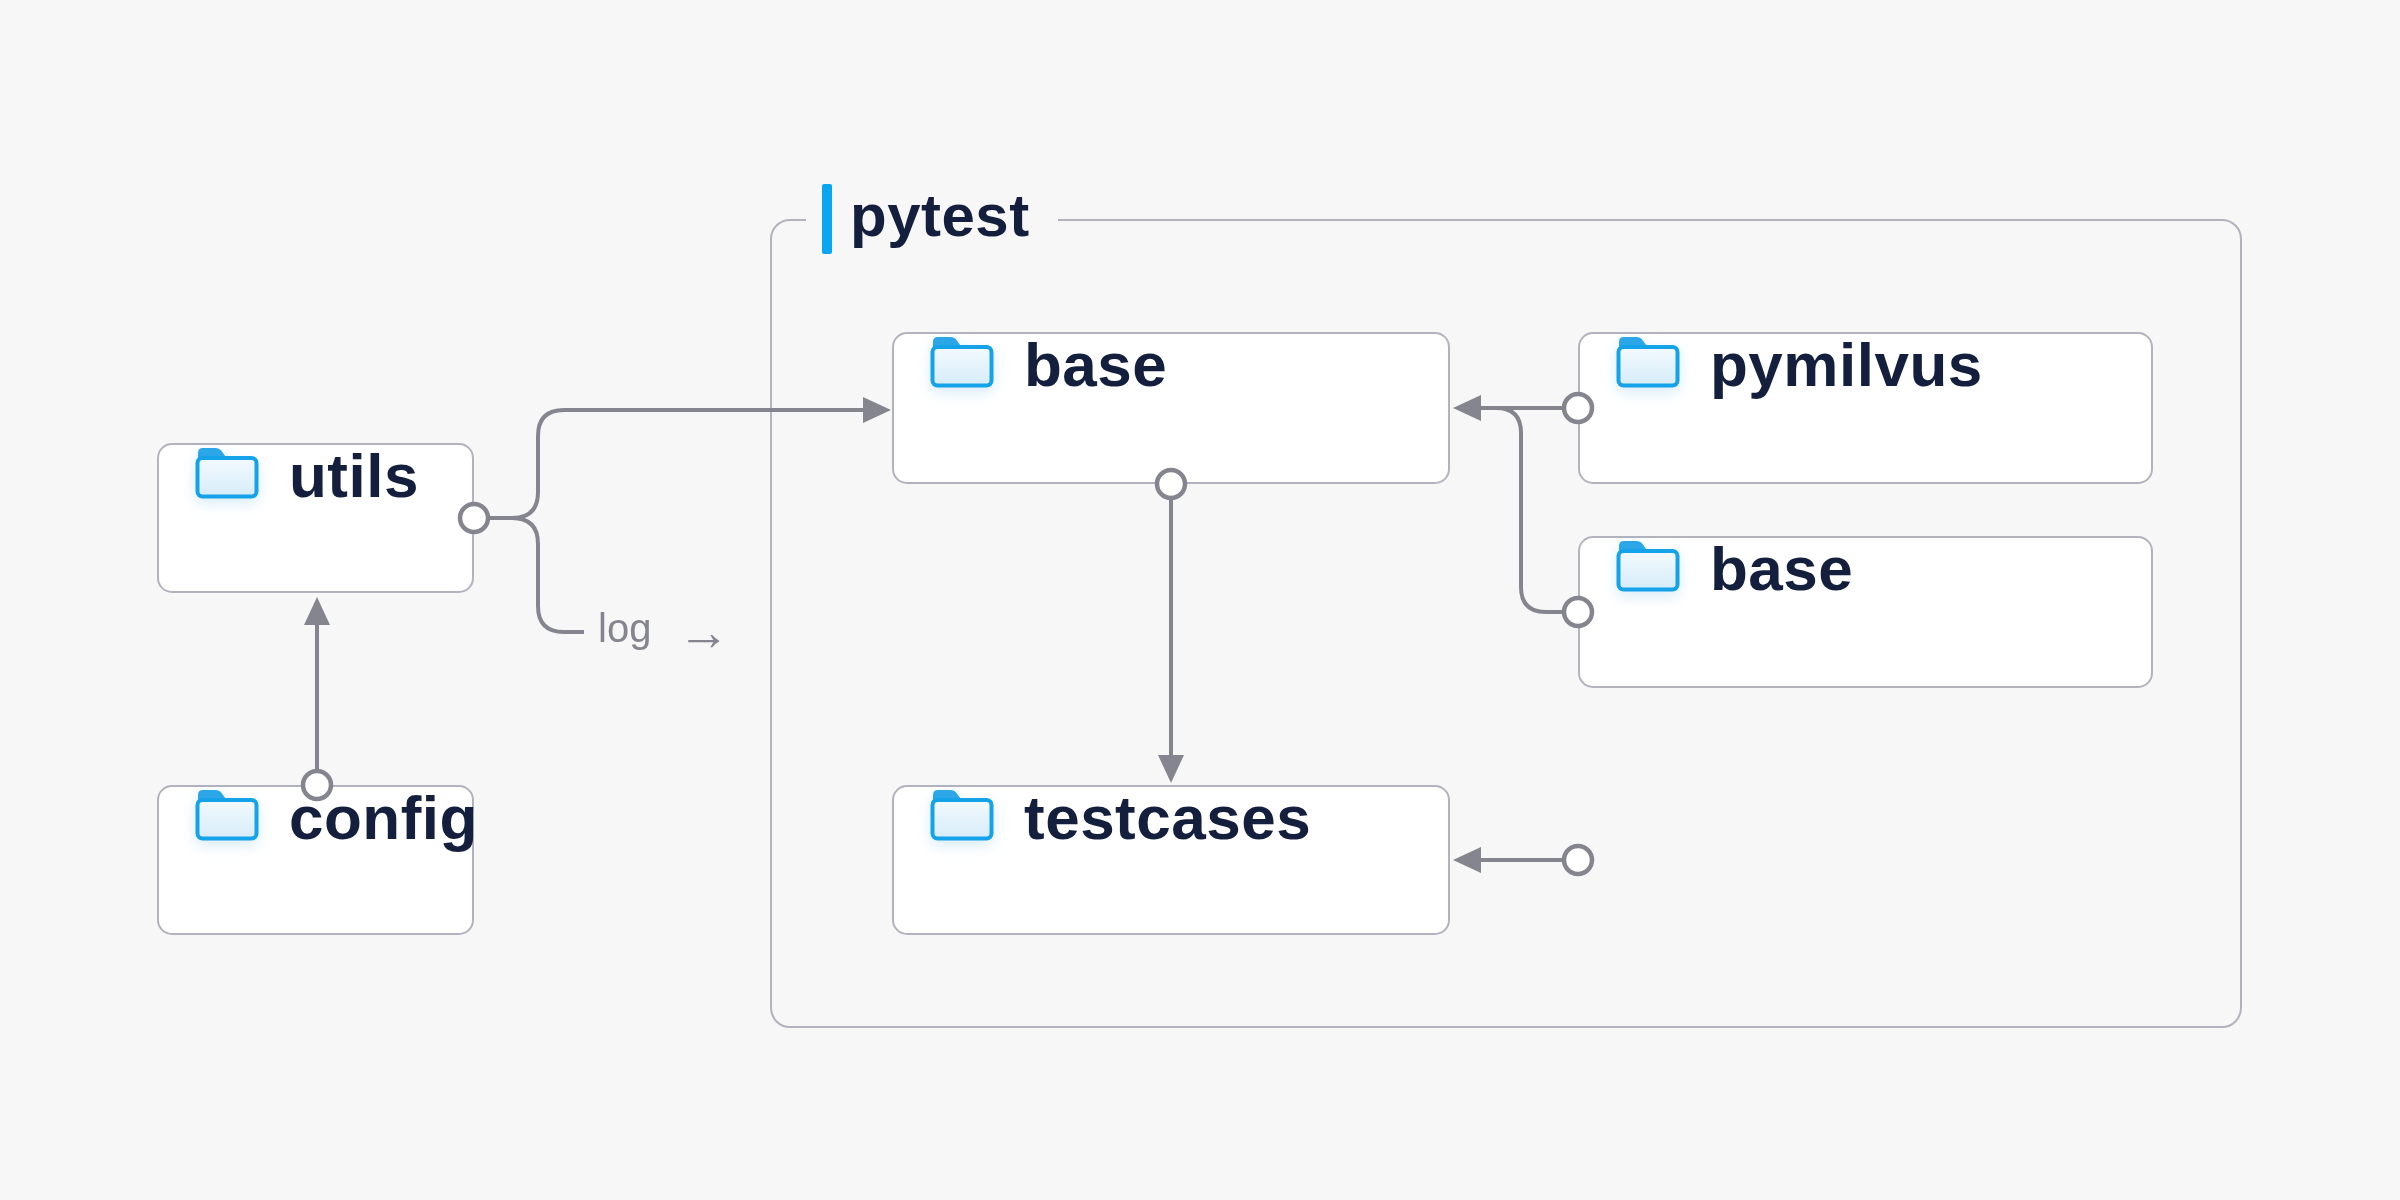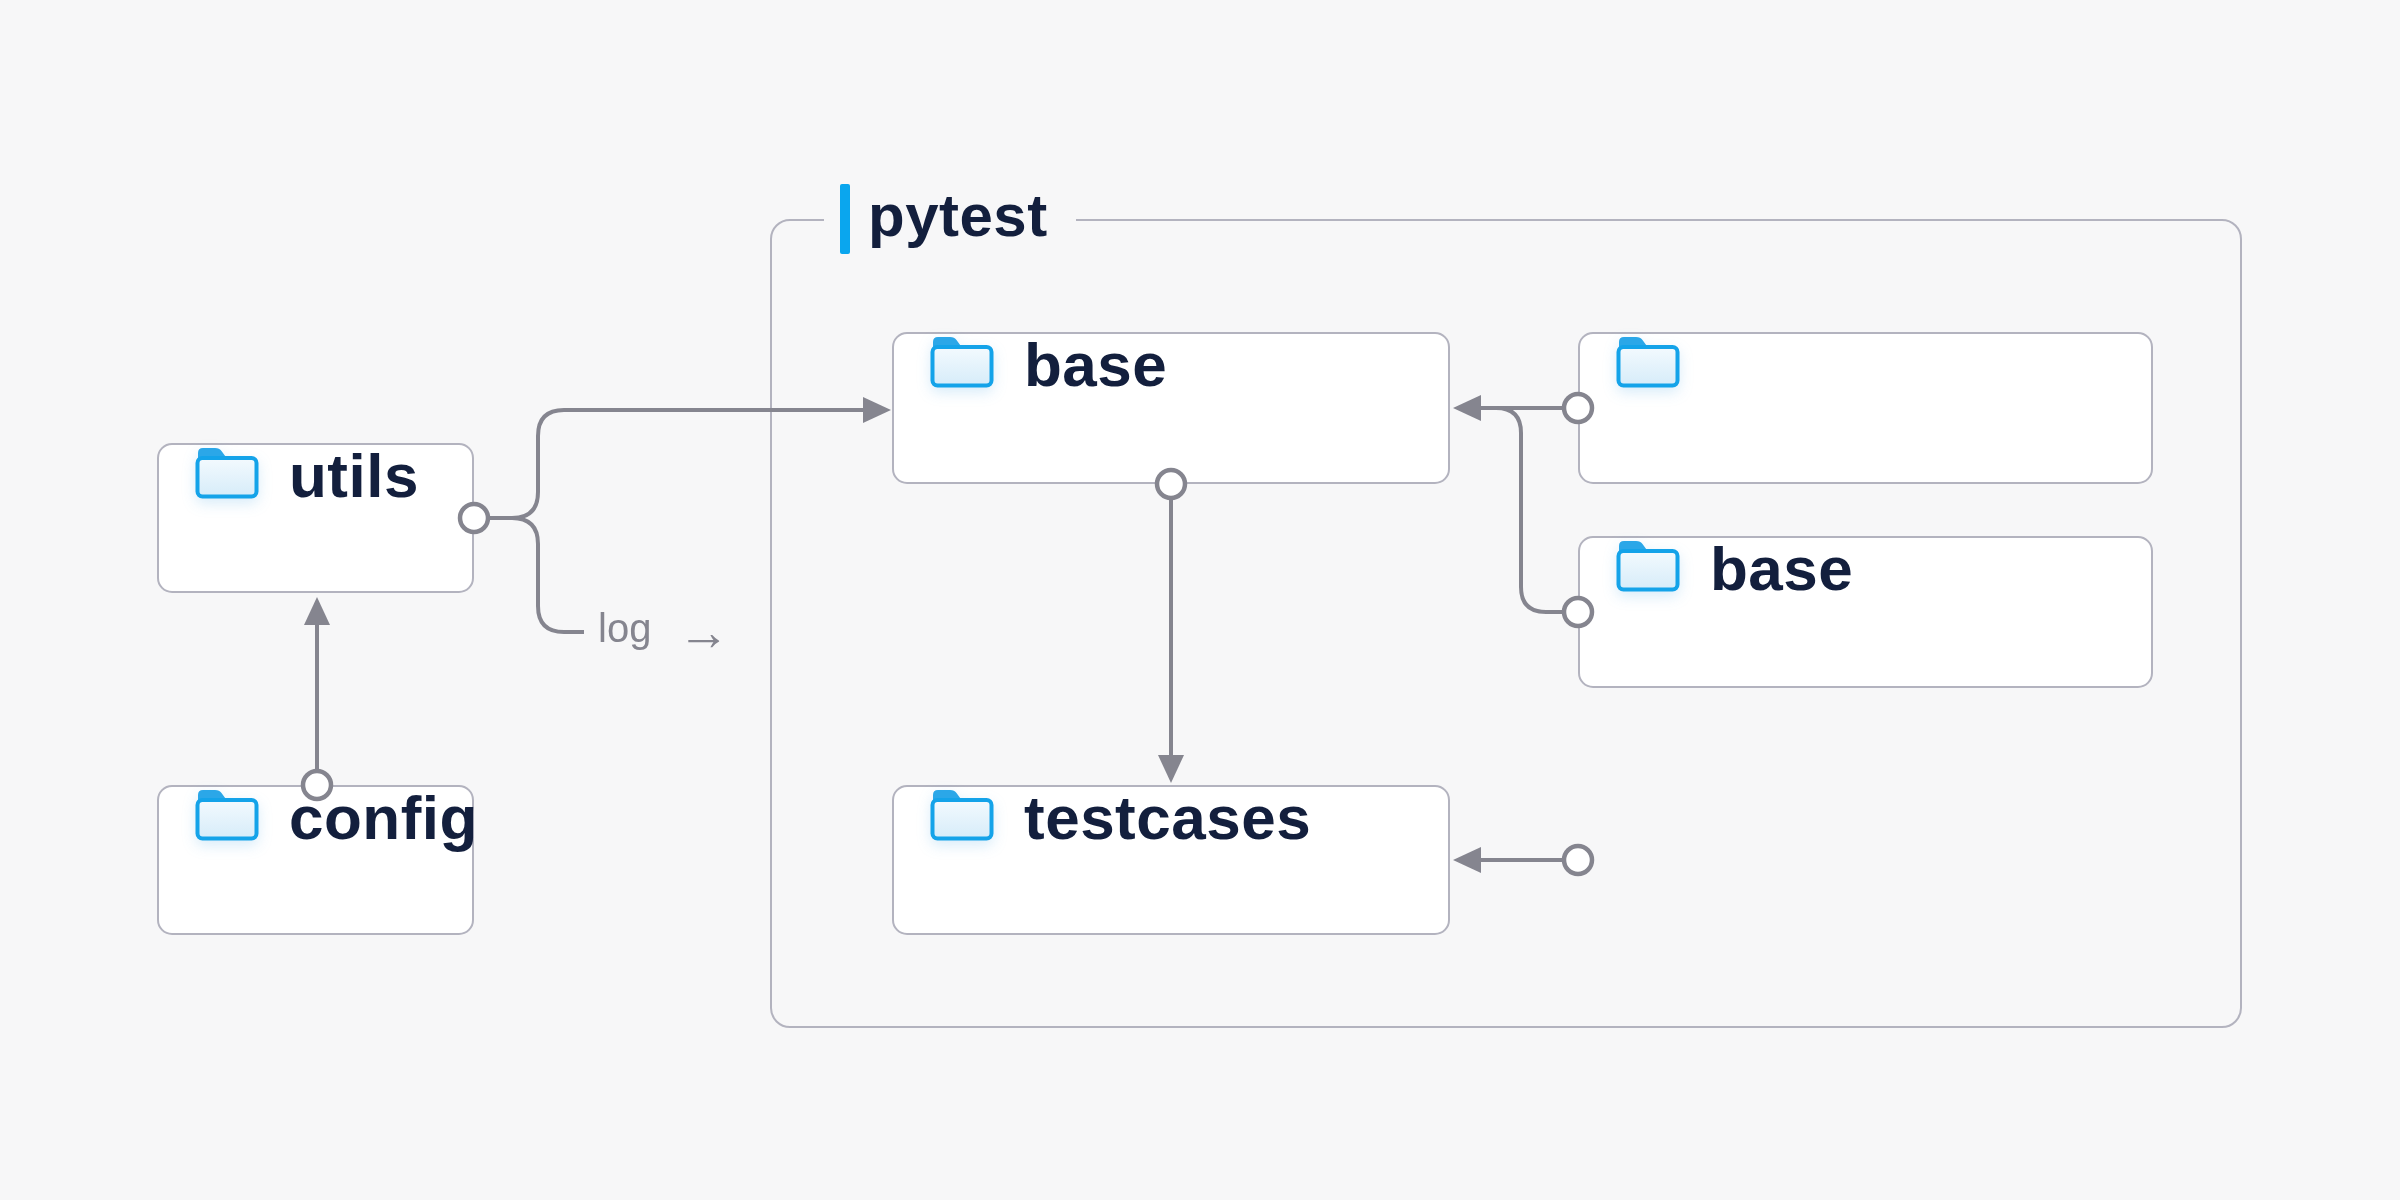--- a/index.html
+++ b/index.html
@@ -12,21 +12,21 @@
   html,body{margin:0;padding:0;}
   body{background:var(--background);font-family:"Liberation Sans","DejaVu Sans",sans-serif;}
   .stage{position:relative;width:2400px;height:1200px;background:var(--background);overflow:hidden;}
 
   
   .group-container{
     position:absolute;left:770px;top:219px;width:1472px;height:809px;
     border:2px solid var(--border);border-radius:20px;background:transparent;box-sizing:border-box;
   }
   .group-label{
-    position:absolute;left:824px;top:182px;height:74px;
+    position:absolute;left:806px;top:182px;height:74px;
     display:flex;align-items:center;background:var(--background);
     padding:0 28px 0 16px;z-index:3;
   }
   .group-label .accent-bar{
     width:10px;height:70px;background:var(--accent);border-radius:2px;flex:0 0 auto;
   }
   .group-label .group-label-text{
     margin-left:18px;font-size:60px;font-weight:600;color:var(--node-text);
     letter-spacing:0.5px;line-height:1;padding-bottom:6px;
   }
@@ -103,20 +103,21 @@
     <svg class="folder" viewBox="0 0 64 54">
         <use href="#folder-sym"></use>
       </svg>
     <span class="node-label">testcases</span>
   </div>
 
   <div class="node" style="left:1578px;top:332px;width:575px;height:152px">
     <svg class="folder" viewBox="0 0 64 54">
         <use href="#folder-sym"></use>
       </svg>
+    <span class="node-label">pymilvus</span>
   </div>
 
   <div class="node" style="left:1578px;top:536px;width:575px;height:152px">
     <svg class="folder" viewBox="0 0 64 54">
         <use href="#folder-sym"></use>
       </svg>
     <span class="node-label">base</span>
   </div>
 
 

